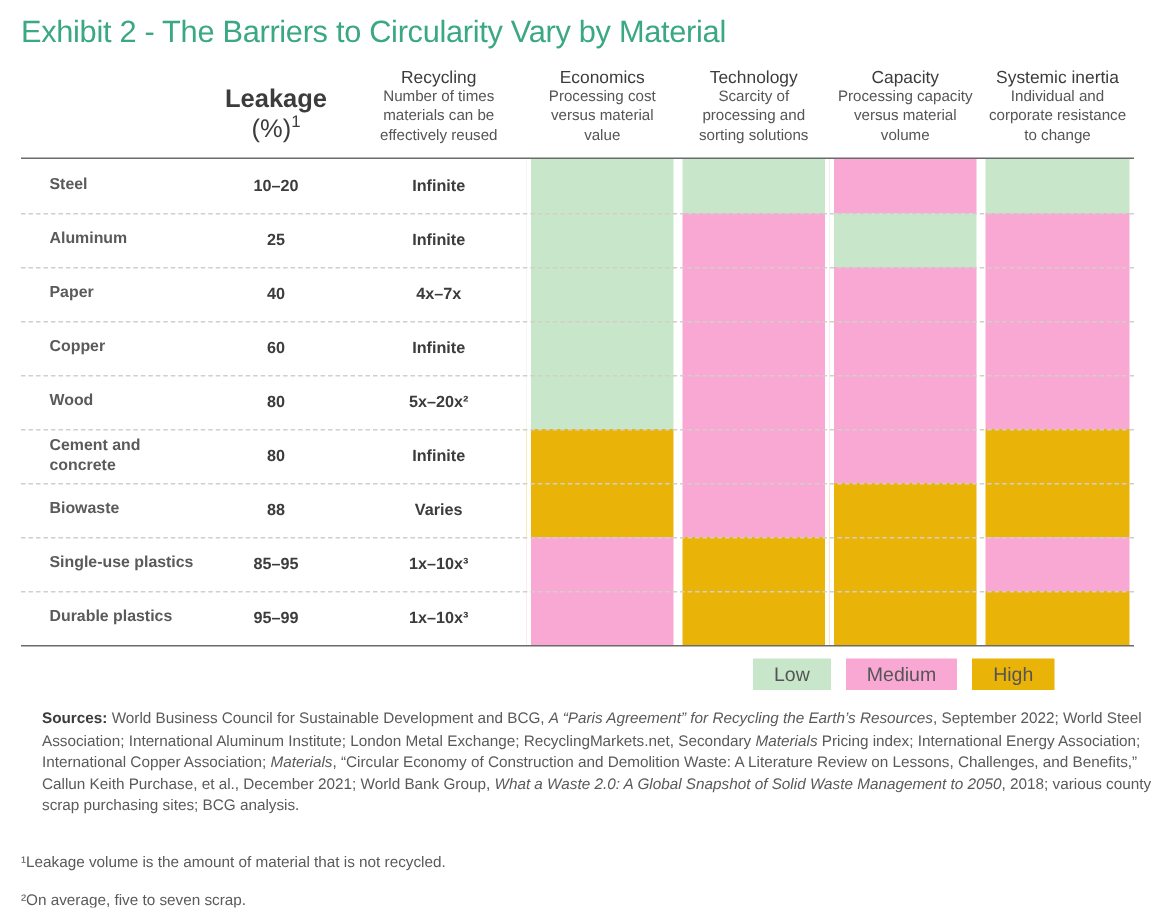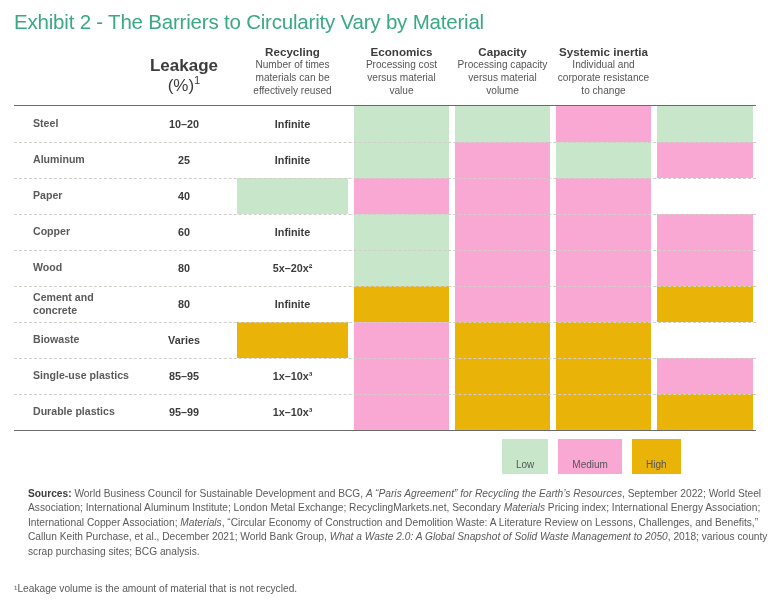--- a/index.html
+++ b/index.html
@@ -53,21 +53,21 @@
     text-align: center;
     padding: 0 4px 7px 4px;
     box-sizing: border-box;
     align-self: end;
   }
   .head-cell.leak {
     padding-bottom: 9px;
   }
   .head-title {
     font-size: 11.6px;
-    font-weight: bold;
+    font-weight: normal;
     color: #3c3c3c;
     line-height: 1.18;
     display: block;
     margin-bottom: 1px;
   }
   .head-sub {
     font-size: 10.1px;
     font-weight: 400;
     color: #555555;
     line-height: 1.27;
@@ -143,23 +143,23 @@
   
   .legend {
     display: flex;
     justify-content: flex-start;
     gap: 10px;
     margin-top: 8px;
     margin-left: 2px;
     padding-left: 486px;
   }
   .legend-item {
-    font-size: 10px;
+    font-size: 13px;
     color: #555555;
-    padding: 20px 14px 3px 14px;
+    padding: 3px 14px 3px 14px;
     text-align: center;
     line-height: 1.2;
   }
 
   
   .sources {
     margin-top: 13px;
     margin-left: 16px;
     width: 748px;
     font-size: 10.2px;
@@ -198,20 +198,24 @@
       </div>
       <div class="head-cell">
         <span class="head-title">Recycling</span>
         <span class="head-sub">Number of times materials can be effectively reused</span>
       </div>
       <div class="head-cell">
         <span class="head-title">Economics</span>
         <span class="head-sub">Processing cost versus material value</span>
       </div>
       <div class="head-cell">
+        <span class="head-title">Technology</span>
+        <span class="head-sub">Scarcity of processing and sorting solutions</span>
+      </div>
+      <div class="head-cell">
         <span class="head-title">Capacity</span>
         <span class="head-sub">Processing capacity versus material volume</span>
       </div>
       <div class="head-cell">
         <span class="head-title">Systemic inertia</span>
         <span class="head-sub">Individual and corporate resistance to change</span>
       </div>
     </div>
 
     <div class="rule-top"></div>
@@ -231,20 +235,21 @@
           <div class="cell-num">25</div>
           <div class="cell-rec">Infinite</div>
           <div class="cell-heat heat-low"></div>
           <div class="cell-heat heat-medium"></div>
           <div class="cell-heat heat-low"></div>
           <div class="cell-heat heat-medium"></div>
         </div>
         <div class="row">
           <div class="cell-mat">Paper</div>
           <div class="cell-num">40</div>
+          <div class="cell-rec">4x–7x</div>
           <div class="cell-heat heat-low"></div>
           <div class="cell-heat heat-medium"></div>
           <div class="cell-heat heat-medium"></div>
           <div class="cell-heat heat-medium"></div>
         </div>
         <div class="row">
           <div class="cell-mat">Copper</div>
           <div class="cell-num">60</div>
           <div class="cell-rec">Infinite</div>
           <div class="cell-heat heat-low"></div>
@@ -265,20 +270,21 @@
           <div class="cell-mat">Cement and concrete</div>
           <div class="cell-num">80</div>
           <div class="cell-rec">Infinite</div>
           <div class="cell-heat heat-high"></div>
           <div class="cell-heat heat-medium"></div>
           <div class="cell-heat heat-medium"></div>
           <div class="cell-heat heat-high"></div>
         </div>
         <div class="row">
           <div class="cell-mat">Biowaste</div>
+          <div class="cell-num">88</div>
           <div class="cell-rec">Varies</div>
           <div class="cell-heat heat-high"></div>
           <div class="cell-heat heat-medium"></div>
           <div class="cell-heat heat-high"></div>
           <div class="cell-heat heat-high"></div>
         </div>
         <div class="row">
           <div class="cell-mat">Single-use plastics</div>
           <div class="cell-num">85–95</div>
           <div class="cell-rec">1x–10x³</div>

